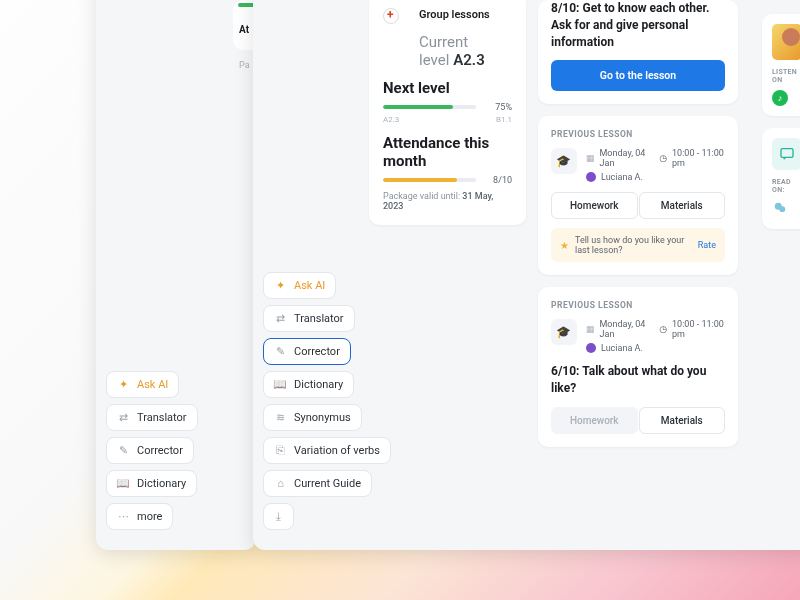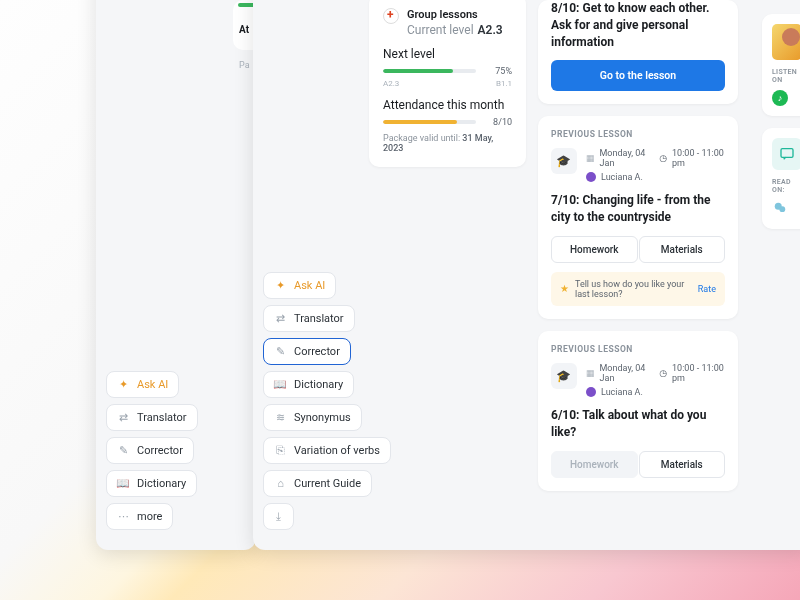--- a/index.html
+++ b/index.html
@@ -11,27 +11,27 @@
 .tools1{left:0;bottom:10px}
 .tools2{left:0;bottom:10px}
 .tool-btn{background:#fff;border:1px solid #e3e6eb;border-radius:8px;padding:6px 10px;display:flex;align-items:center;gap:7px;font-size:11px;color:#2c3238;cursor:pointer;width:fit-content}
 .tool-btn.selected{border:1.5px solid #2064d4}
 .tool-btn.ai{color:#e89a2a}
 .tool-btn .ic{width:13px;height:13px;display:flex;align-items:center;justify-content:center;font-size:11px;color:#9aa3ad}
 .tool-btn.ai .ic{color:#e89a2a}
 .tool-btn.icon-only{padding:6px 8px}
 .card{background:#fff;border-radius:10px;padding:14px;position:absolute;box-shadow:0 1px 3px rgba(0,0,0,0.05)}
 .progress-card{left:369px;top:-6px;width:157px}
-.pc-header{display:flex;gap:8px;align-items:flex-start;margin-bottom:10px}
+.pc-header{display:flex;gap:20px;align-items:flex-start;margin-bottom:10px}
 .flag{width:16px;height:16px;border-radius:50%;background:#fff;border:1px solid #ddd;position:relative;flex-shrink:0}
 .flag::before{content:"+";position:absolute;color:#d42;font-size:12px;font-weight:bold;top:-1px;left:3px}
 .pc-title{font-size:11px;font-weight:600;color:#1a1d21}
-.pc-sub{font-size:12px;color:#8b939c;margin-top:2px}
+.pc-sub{font-size:15px;color:#8b939c;margin-top:12px}
 .pc-sub b{color:#2c3238;font-weight:600;margin-left:4px}
-.pc-label{font-size:12px;color:#1a1d21;font-weight:400;margin-bottom:5px}
+.pc-label{font-size:15px;color:#1a1d21;font-weight:700;margin-bottom:5px}
 .bar-row{display:flex;align-items:center;gap:8px;margin-bottom:3px}
 .bar{flex:1;height:4px;background:#e8ebef;border-radius:3px;overflow:hidden}
 .bar-fill{height:100%;border-radius:3px}
 .bar-fill.green{background:#3bb75e;width:75%}
 .bar-fill.yellow{background:#f0b232;width:80%}
 .bar-val{font-size:9px;color:#5c646e;width:28px;text-align:right}
 .bar-ticks{display:flex;justify-content:space-between;font-size:8px;color:#aab2bb;margin-bottom:10px}
 .pc-footer{font-size:9px;color:#8b939c;margin-top:6px}
 .pc-footer b{color:#5c646e;font-weight:500}
 .lesson-col{position:absolute;left:538px;top:0;width:200px;display:flex;flex-direction:column;gap:12px}
@@ -185,21 +185,20 @@
         <div class="line">
             <span class="avatar"></span>
             <span>Luciana A.</span>
           </div>
       </div>
       <div class="meta-right">
           <span class="ic2">◷</span>
           <span>10:00 - 11:00 pm</span>
         </div>
     </div>
-    <div class="ltitle">7/10: Changing life - from the city to the countryside</div>
     <div class="btn-row">
       <button class="btn-sec">Homework</button>
       <button class="btn-sec">Materials</button>
     </div>
     <div class="rate-bar">
       <span class="star">★</span>
       <span class="txt">Tell us how do you like your last lesson?</span>
       <span class="link">Rate</span>
     </div>
   </div>

